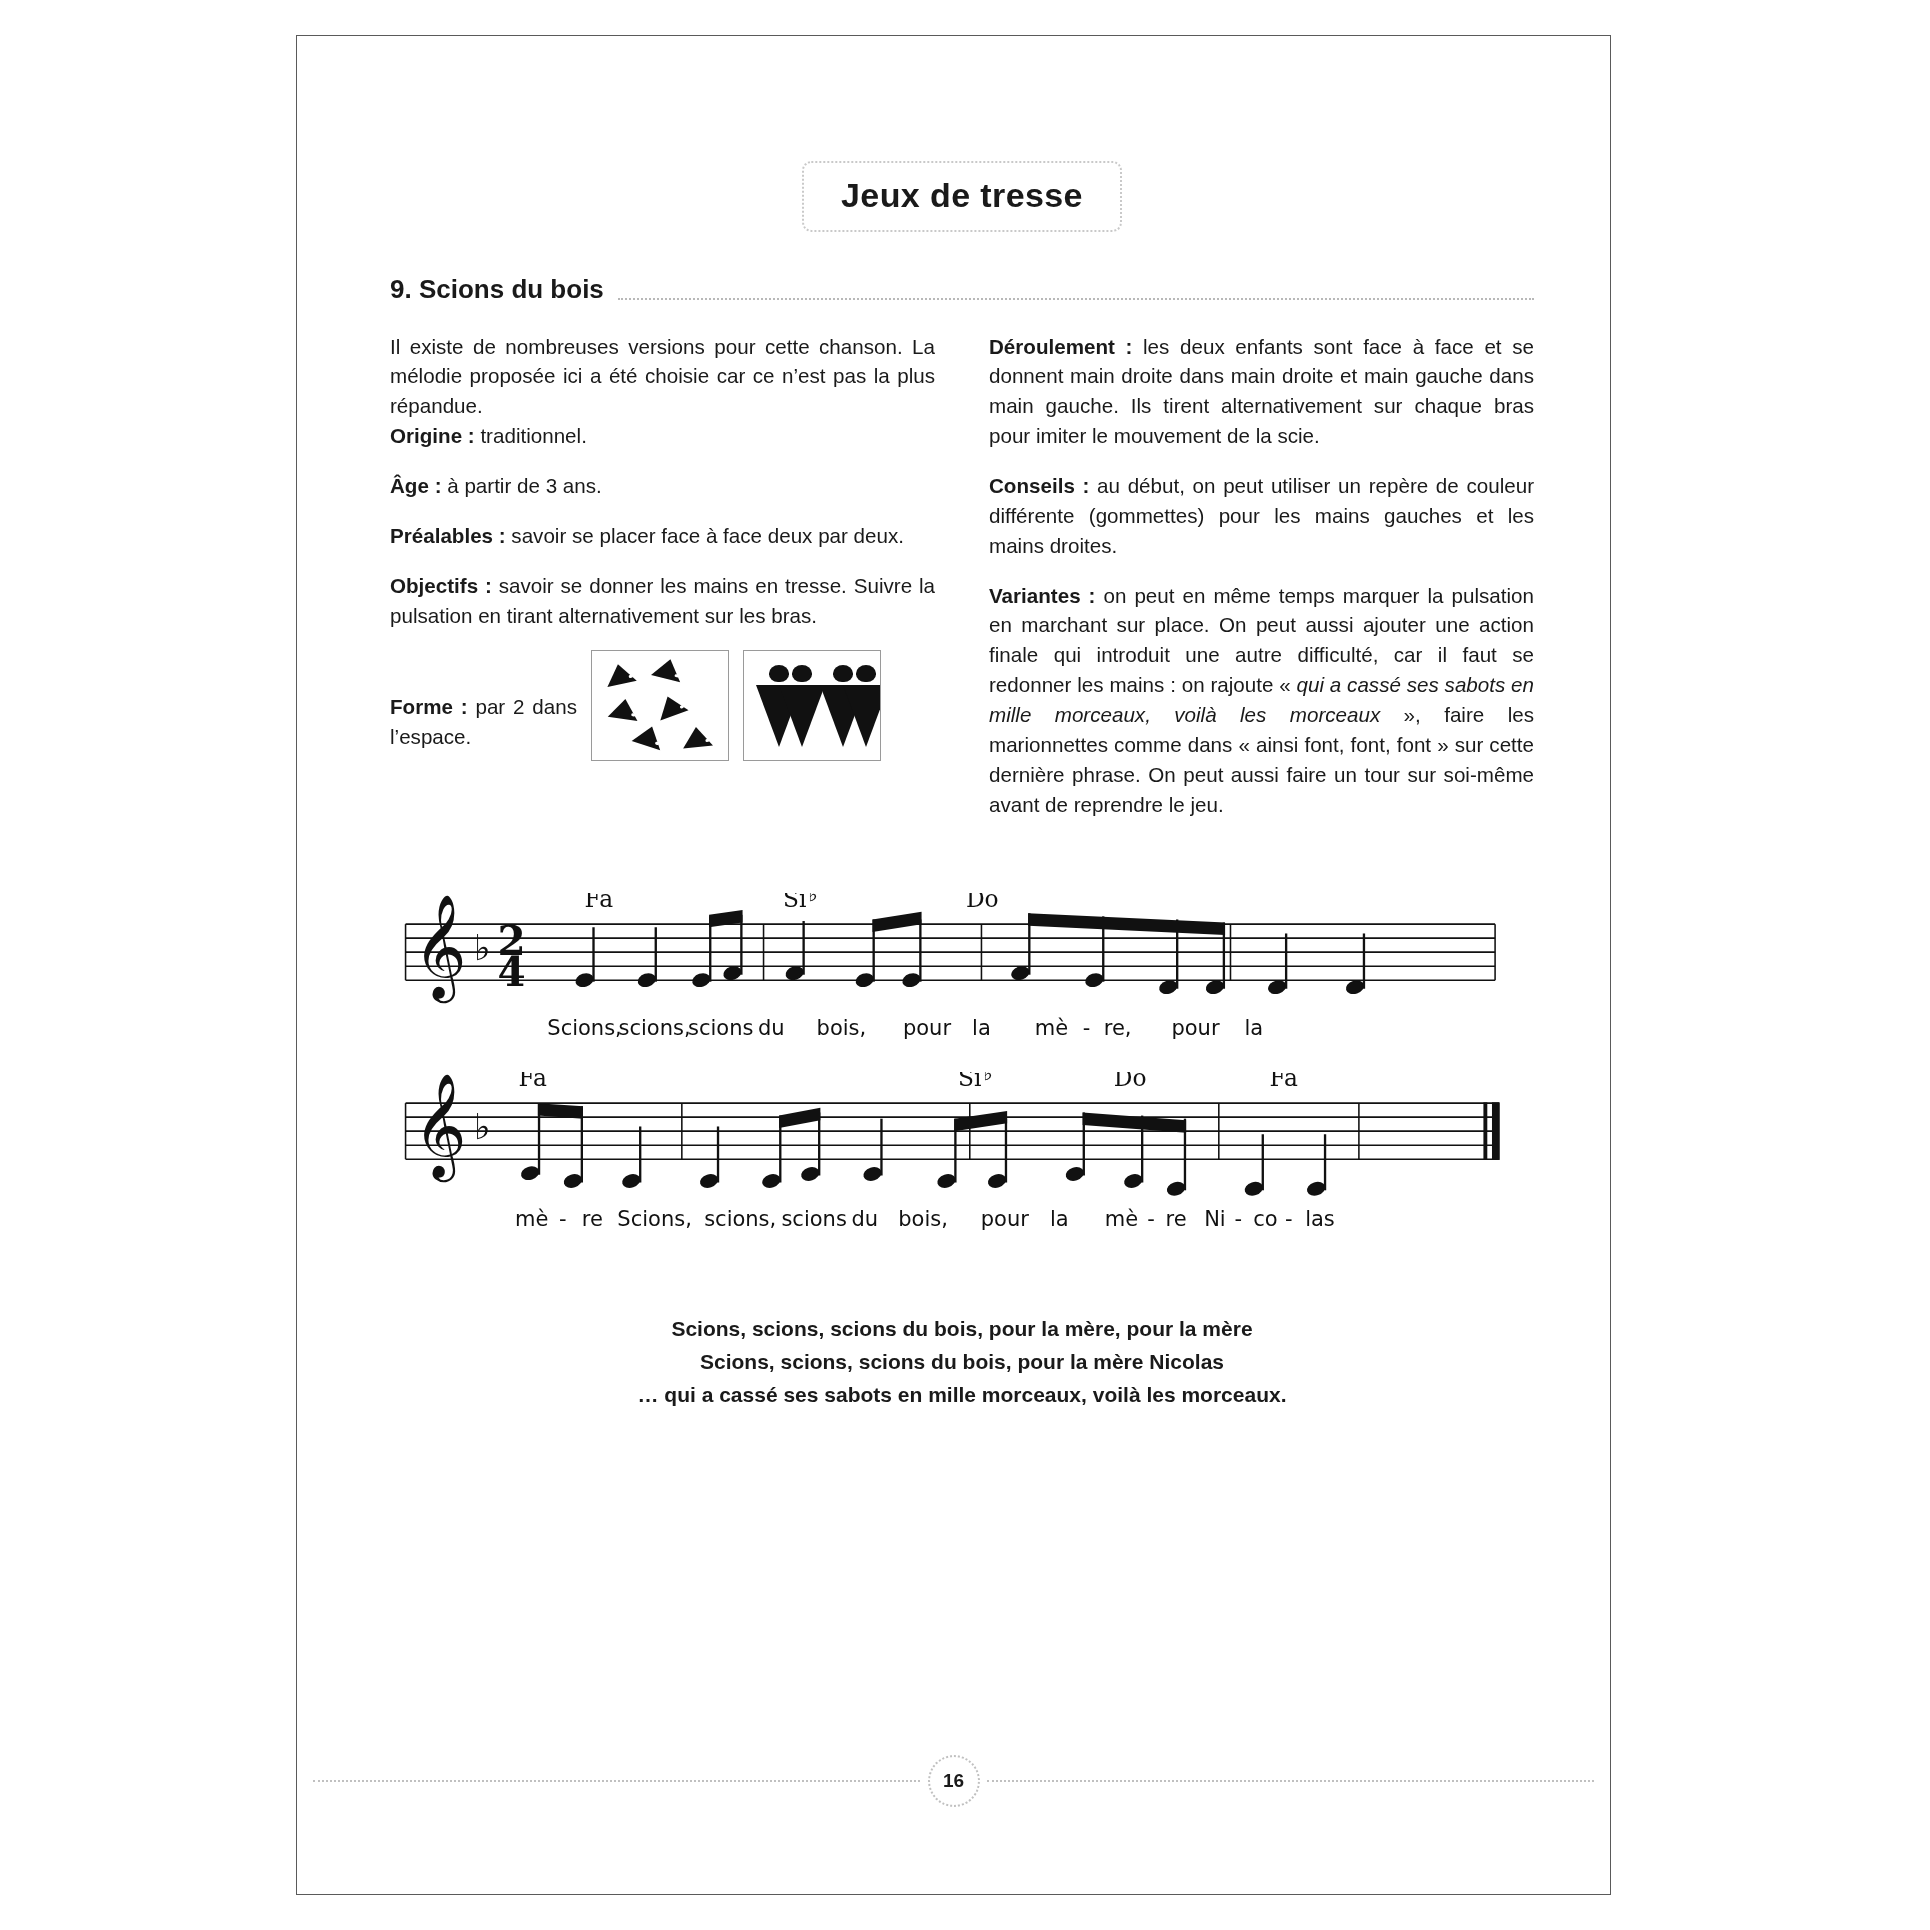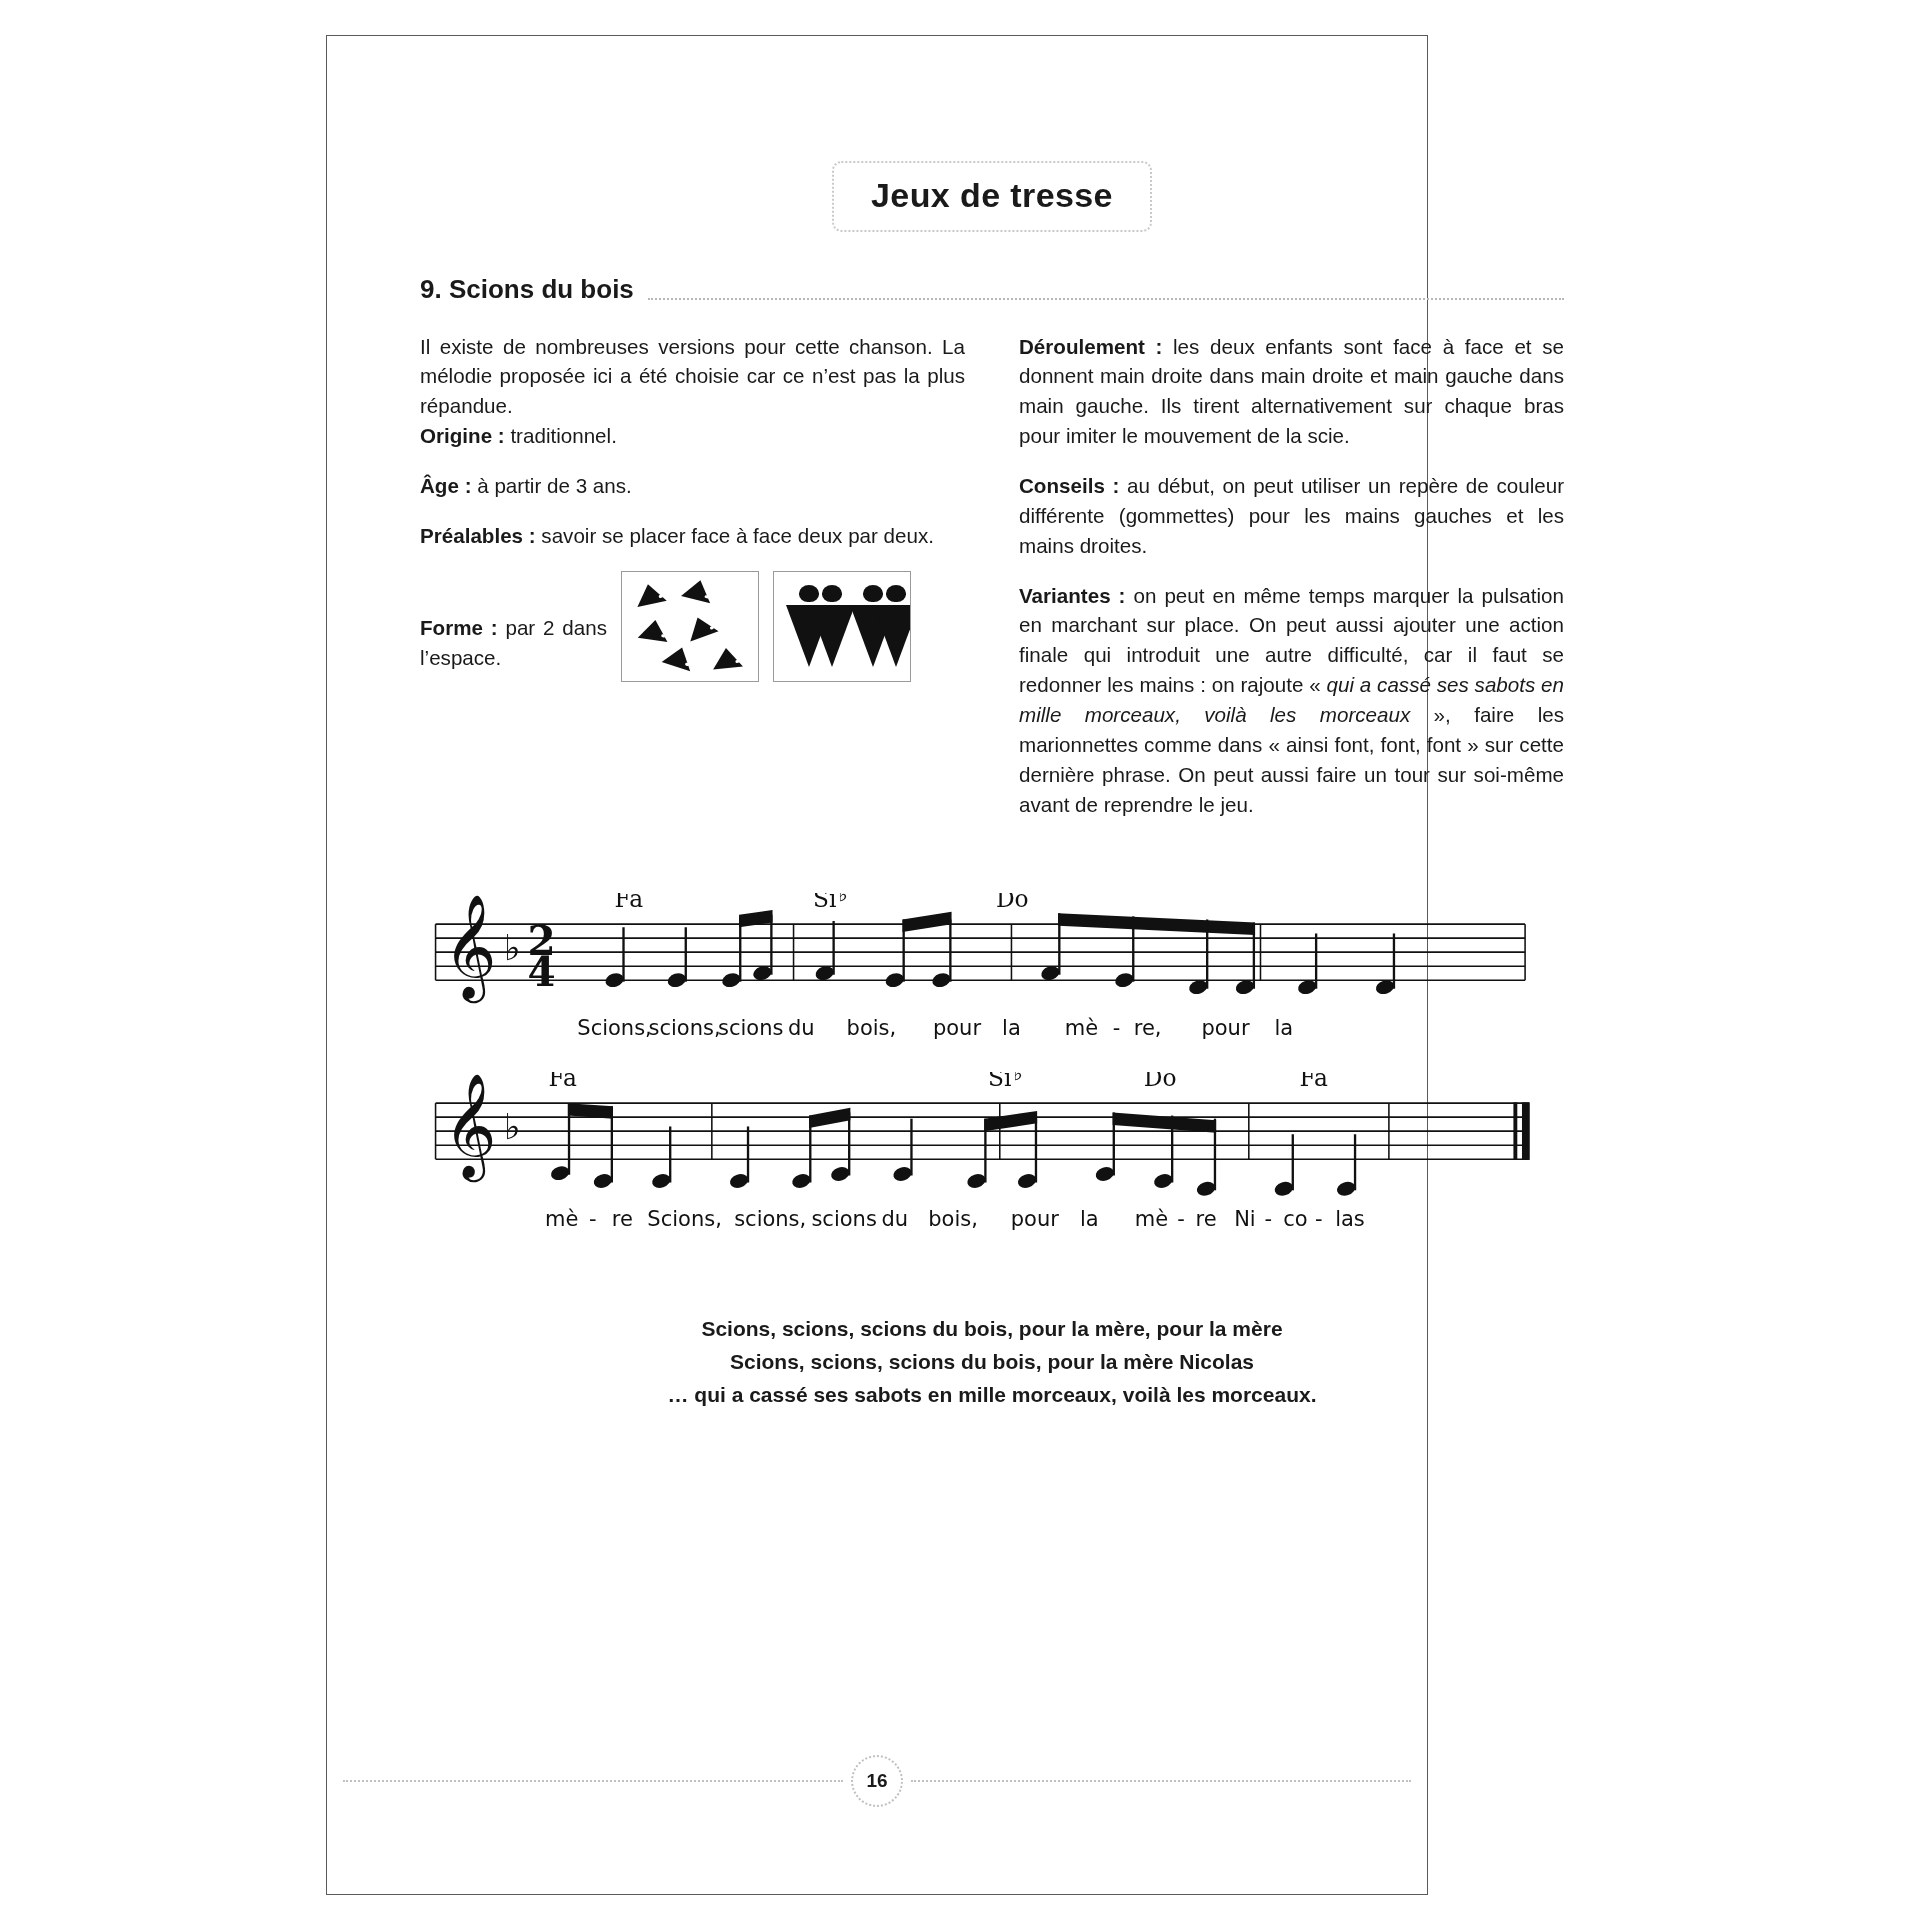--- a/index.html
+++ b/index.html
@@ -12,23 +12,23 @@
     height: 1930px;
     font-family: "Liberation Sans", sans-serif;
     color: #1a1a1a;
     position: relative;
     overflow: hidden;
   }
 
   
   .page {
     position: absolute;
-    left: 326px;
+    left: 296px;
     top: 35px;
-    width: 1102px;
+    width: 1315px;
     height: 1860px;
     background: #ffffff;
     border: 1.6px solid #5a5a5a;
     box-sizing: border-box;
   }
 
   .content {
     position: absolute;
     left: 93px;
     top: 86px;
@@ -223,20 +223,23 @@
       <div class="col">
         <p class="tight">Il existe de nombreuses versions pour cette chanson. La mélodie proposée ici a été choisie car ce n’est pas la plus répandue.</p>
         <p>
           <b>Origine :</b><span> traditionnel.</span>
         </p>
         <p>
           <b>Âge :</b><span> à partir de 3 ans.</span>
         </p>
         <p>
           <b>Préalables :</b><span> savoir se placer face à face deux par deux.</span>
+        </p>
+        <p>
+          <b>Objectifs :</b><span> savoir se donner les mains en tresse. Suivre la pulsation en tirant alternativement sur les bras.</span>
         </p>
 
         <div class="forme-row">
           <div class="forme-text">
             <b>Forme :</b><span> par 2 dans l’espace.</span>
           </div>
 
           <div class="picto-box">
             <div class="tri" style="left:12.5px; top:12.5px; transform:rotate(-12deg);">
                 <span class="eye" style="left:7.8px; top:12.5px;"></span>

